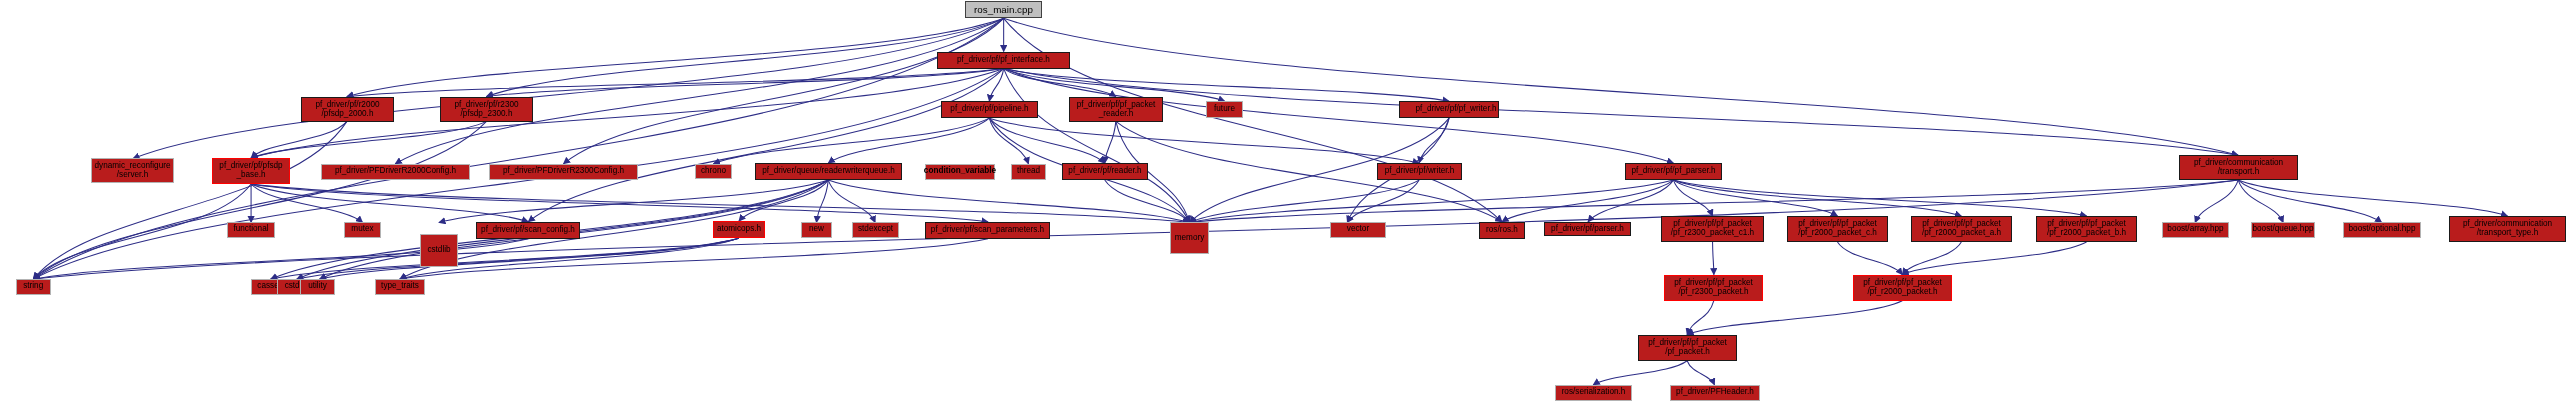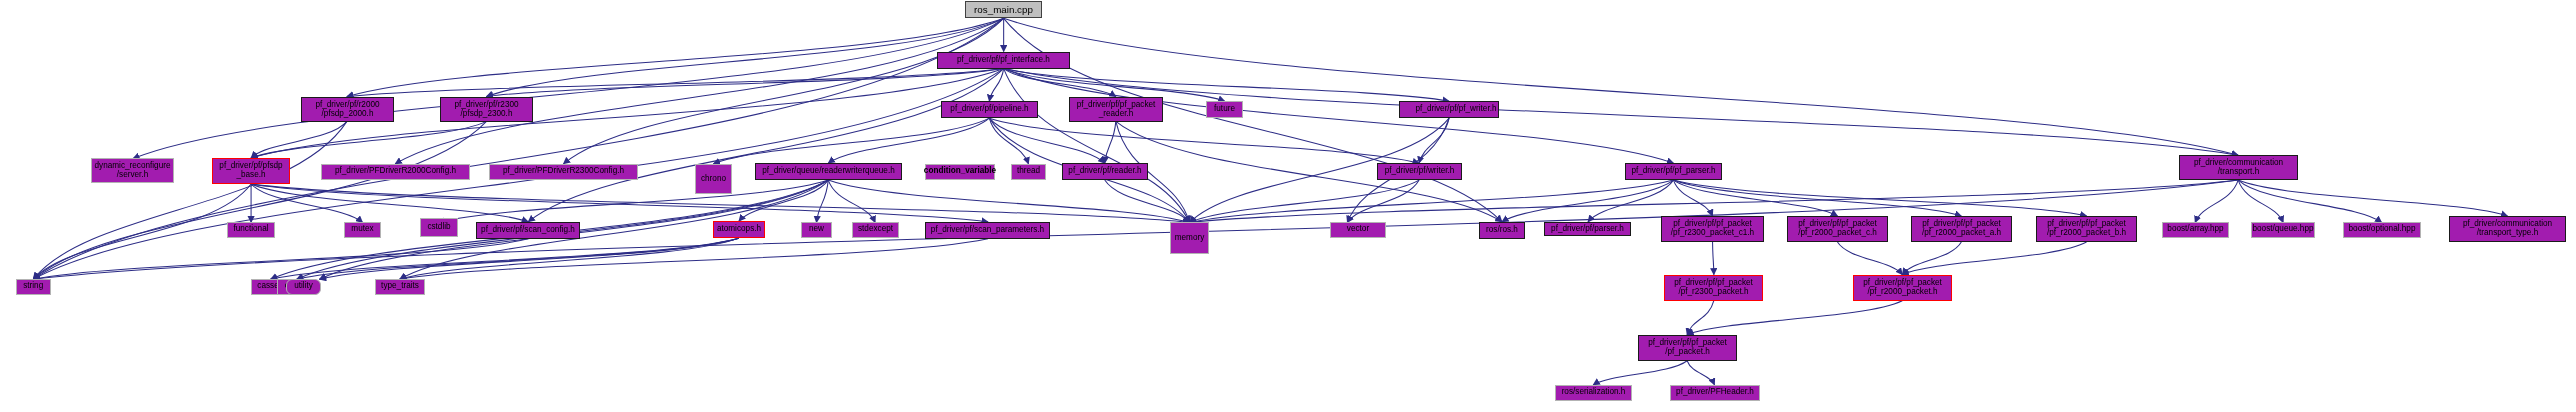--- a/index.html
+++ b/index.html
@@ -23,21 +23,21 @@
     height: 413px;
     pointer-events: none;
   }
   .node {
     position: absolute;
     box-sizing: border-box;
     display: flex;
     align-items: center;
     justify-content: center;
     text-align: center;
-    background: #a21caf;
+    background: #b91c1c;
     border: 0.7px solid #b3b3b3;
     color: #000000;
     font-size: 8.2px;
     line-height: 1.08;
     white-space: pre-line;
     padding: 0.7px 2px;
     z-index: 5;
   }
   .node.root {
     background: #bfbfbf;
@@ -159,30 +159,30 @@
       <div class="node " style="left: 1206px; top: 101px; width: 37px; height: 17px;">future</div>
       <div class="node strong" style="left: 1399px; top: 101px; width: 100px; height: 17px; padding-left: 16px;">pf_driver/pf/pf_writer.h</div>
       <div class="node strong" style="left: 2179px; top: 155px; width: 119px; height: 25px;">pf_driver/communication
 /transport.h</div>
       <div class="node " style="left: 91px; top: 158px; width: 83px; height: 25px;">dynamic_reconfigure
 /server.h</div>
       <div class="node redbox" style="left: 212px; top: 158px; width: 78px; height: 26px;">pf_driver/pf/pfsdp
 _base.h</div>
       <div class="node " style="left: 321px; top: 164px; width: 149px; height: 15.7px;">pf_driver/PFDriverR2000Config.h</div>
       <div class="node " style="left: 489px; top: 164px; width: 149px; height: 15.7px;">pf_driver/PFDriverR2300Config.h</div>
-      <div class="node " style="left: 695px; top: 164px; width: 37px; height: 30px;">chrono</div>
+      <div class="node " style="left: 695px; top: 164px; width: 37px; height: 15px;">chrono</div>
       <div class="node strong" style="left: 755px; top: 163px; width: 147px; height: 17px;">pf_driver/queue/readerwriterqueue.h</div>
       <div class="node " style="left: 925px; top: 164px; width: 70px; height: 15.7px; font-weight: bold;">condition_variable</div>
       <div class="node " style="left: 1011px; top: 164px; width: 35px; height: 15.7px;">thread</div>
       <div class="node strong" style="left: 1062px; top: 163px; width: 86px; height: 17px;">pf_driver/pf/reader.h</div>
       <div class="node strong" style="left: 1377px; top: 163px; width: 85px; height: 17px;">pf_driver/pf/writer.h</div>
       <div class="node strong" style="left: 1625px; top: 163px; width: 97px; height: 17px;">pf_driver/pf/pf_parser.h</div>
       <div class="node " style="left: 227px; top: 222px; width: 48px; height: 15.7px;">functional</div>
       <div class="node " style="left: 344px; top: 222px; width: 37px; height: 15.7px;">mutex</div>
-      <div class="node " style="left: 420px; top: 218px; width: 38px; height: 19px;">cstdlib</div>
+      <div class="node " style="left: 420px; top: 234px; width: 38px; height: 33px;">cstdlib</div>
       <div class="node strong" style="left: 476px; top: 222px; width: 104px; height: 17px;">pf_driver/pf/scan_config.h</div>
       <div class="node redbox" style="left: 713px; top: 221px; width: 52px; height: 17px;">atomicops.h</div>
       <div class="node " style="left: 801px; top: 222px; width: 31px; height: 15.7px;">new</div>
       <div class="node " style="left: 852px; top: 222px; width: 47px; height: 15.7px;">stdexcept</div>
       <div class="node strong" style="left: 925px; top: 222px; width: 125px; height: 17px;">pf_driver/pf/scan_parameters.h</div>
       <div class="node " style="left: 1170px; top: 222px; width: 39px; height: 32px;">memory</div>
       <div class="node " style="left: 1330px; top: 222px; width: 56px; height: 15.7px;">vector</div>
       <div class="node strong" style="left: 1479px; top: 222px; width: 46px; height: 17px;">ros/ros.h</div>
       <div class="node strong" style="left: 1544px; top: 222px; width: 87px; height: 14px;">pf_driver/pf/parser.h</div>
       <div class="node strong" style="left: 1661px; top: 216px; width: 103px; height: 26px;">pf_driver/pf/pf_packet
@@ -194,21 +194,21 @@
       <div class="node strong" style="left: 2036px; top: 216px; width: 101px; height: 26px;">pf_driver/pf/pf_packet
 /pf_r2000_packet_b.h</div>
       <div class="node " style="left: 2162px; top: 222px; width: 67px; height: 15.7px;">boost/array.hpp</div>
       <div class="node " style="left: 2251px; top: 222px; width: 64px; height: 15.7px;">boost/queue.hpp</div>
       <div class="node " style="left: 2343px; top: 222px; width: 78px; height: 15.7px;">boost/optional.hpp</div>
       <div class="node strong" style="left: 2449px; top: 216px; width: 117px; height: 26px;">pf_driver/communication
 /transport_type.h</div>
       <div class="node " style="left: 15.7px; top: 279px; width: 35px; height: 15.7px;">string</div>
       <div class="node " style="left: 251px; top: 279px; width: 39px; height: 15.7px;">cassert</div>
       <div class="node " style="left: 277px; top: 279px; width: 39px; height: 15.7px;">cstdint</div>
-      <div class="node " style="left: 286px; top: 279px; width: 35px; height: 15.7px; border-radius: 6px;">utility</div>
+      <div class="node " style="left: 300px; top: 279px; width: 35px; height: 15.7px;">utility</div>
       <div class="node " style="left: 375px; top: 279px; width: 50px; height: 15.7px;">type_traits</div>
       <div class="node redbox" style="left: 1664px; top: 275px; width: 99px; height: 26px;">pf_driver/pf/pf_packet
 /pf_r2300_packet.h</div>
       <div class="node redbox" style="left: 1853px; top: 275px; width: 99px; height: 26px;">pf_driver/pf/pf_packet
 /pf_r2000_packet.h</div>
       <div class="node strong" style="left: 1638px; top: 335px; width: 99px; height: 26px;">pf_driver/pf/pf_packet
 /pf_packet.h</div>
       <div class="node " style="left: 1555px; top: 385px; width: 77px; height: 15.7px;">ros/serialization.h</div>
       <div class="node " style="left: 1670px; top: 385px; width: 90px; height: 15.7px; text-align: right;">pf_driver/PFHeader.h</div>
     </div>

